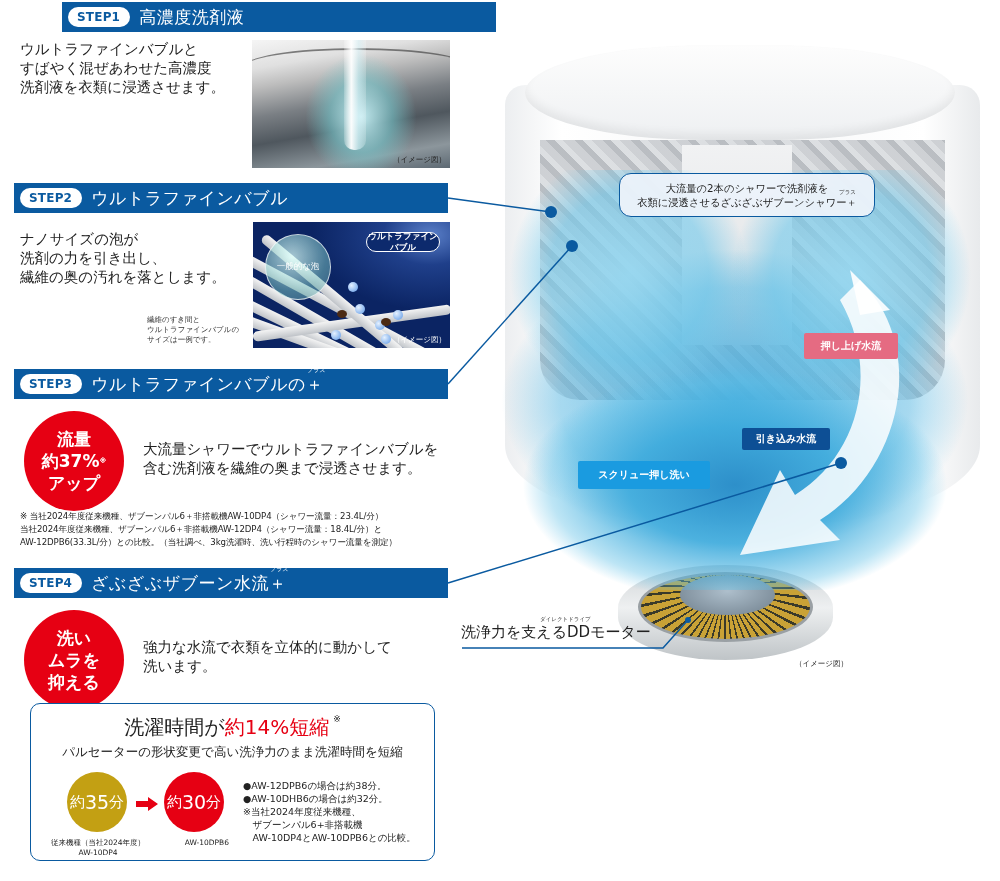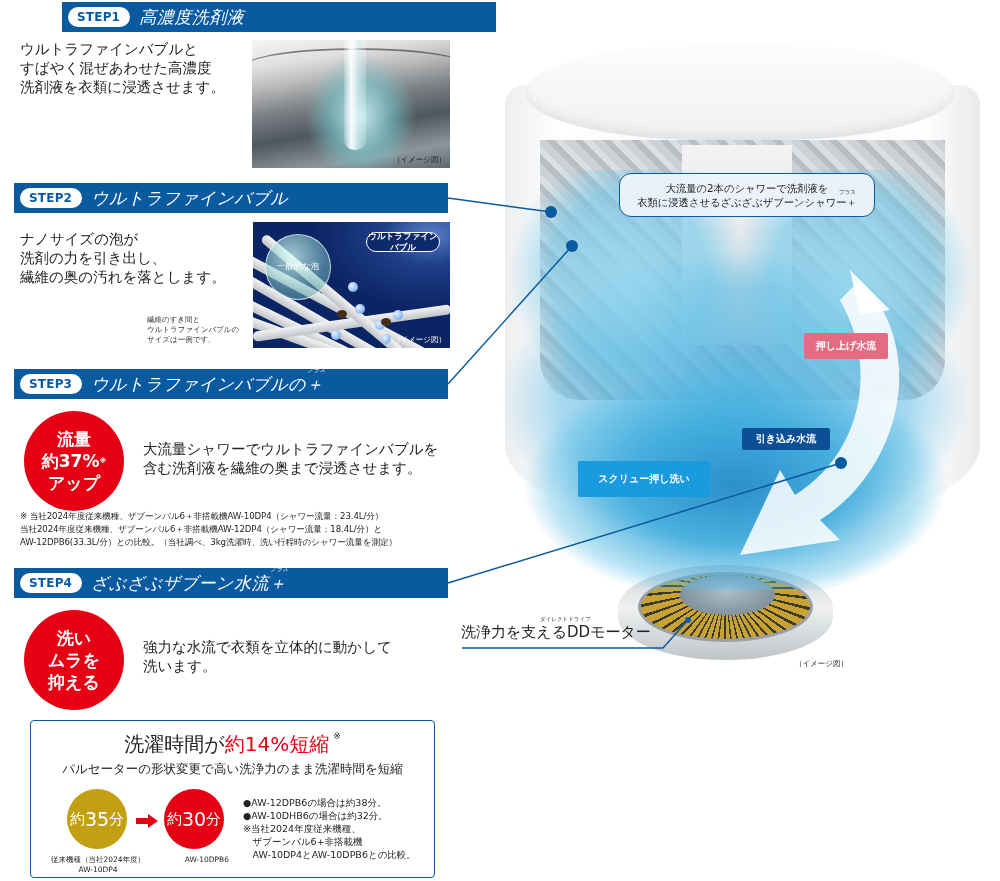--- a/index.html
+++ b/index.html
@@ -8,21 +8,21 @@
 
   .step-bar {
     position: absolute; left: 14px; width: 434px; height: 30px;
     background: #0a5aa0; display: flex; align-items: center; padding-left: 6px;
   }
   .step-badge {
     background: #fff; color: #0a5aa0; font-weight: bold; font-size: 12px;
     border-radius: 12px; padding: 3px 10px 3px 9px; height: 20px; line-height: 14px;
     margin-right: 9px; letter-spacing: 0.2px;
   }
-  .step-title { color: #fff; font-size: 17px; letter-spacing: 0.5px; position: relative; font-style: italic; }
+  .step-title { color: #fff; font-size: 17px; letter-spacing: 0.5px; position: relative; }
   .ruby { position: absolute; font-size: 6px; color: #fff; top: -7px; right: -2px; letter-spacing: 0; }
 
   .body-text { position: absolute; font-size: 14.5px; line-height: 19px; color: #222; }
   .caption { position: absolute; font-size: 7.5px; color: #333; }
 
   .photo { position: absolute; overflow: hidden; }
   .photo1 {
     left: 252px; top: 40px; width: 198px; height: 128px;
     background:
       radial-gradient(ellipse 40% 70% at 55% 60%, rgba(200,240,245,0.95) 0%, rgba(120,200,205,0.6) 40%, transparent 70%),
@@ -60,22 +60,22 @@
   .red-circle {
     position: absolute; width: 100px; height: 100px; border-radius: 50%; background: #e60013;
     color: #fff; font-weight: bold; text-align: center; display: flex; flex-direction: column; justify-content: center;
   }
   .red-circle .l { font-size: 17px; line-height: 22px; }
   .red-circle sup { font-size: 7px; vertical-align: top; }
 
   .note-small { position: absolute; left: 20px; top: 510px; font-size: 8.6px; line-height: 13px; color: #222; width: 440px; letter-spacing: -0.1px; }
 
   .time-box {
-    position: absolute; left: 30px; top: 720px; width: 405px; height: 158px;
-    border: 1.5px solid #0a5aa0; border-radius: 4px; background: #fff;
+    position: absolute; left: 30px; top: 703px; width: 405px; height: 158px;
+    border: 1.5px solid #0a5aa0; border-radius: 10px; background: #fff;
   }
   .time-title { position: absolute; left: 0; top: 10px; width: 100%; text-align: center; font-size: 20px; color: #222; }
   .time-title .hl { color: #e60013; }
   .time-title sup { font-size: 9px; vertical-align: top; margin-left: 4px; }
   .time-sub { position: absolute; left: 0; top: 40px; width: 100%; text-align: center; font-size: 12.5px; color: #222; }
   .tcircle { position: absolute; width: 60px; height: 60px; border-radius: 50%; color: #fff; display: flex; align-items: center; justify-content: center; font-size: 15px; }
   .tcircle .big { font-size: 19px; }
   .tcap { position: absolute; font-size: 7.5px; text-align: center; line-height: 10px; color: #222; }
   .arrow-red { position: absolute; left: 105px; top: 93px; width: 22px; height: 14px; }
   .tnotes { position: absolute; left: 212px; top: 75px; font-size: 9.5px; line-height: 13px; color: #222; }
@@ -117,23 +117,23 @@
   .motor-hub { position: absolute; left: 680px; top: 575px; width: 95px; height: 40px; border-radius: 50%; background: radial-gradient(ellipse at 50% 40%, #aebfcc, #6f7f8c); }
 
   .callout-box {
     position: absolute; left: 619px; top: 173px; width: 256px; height: 44px;
     border: 1.5px solid #0a5aa0; border-radius: 12px; background: rgba(236,242,250,0.95);
     font-size: 10.3px; line-height: 14px; text-align: center; padding-top: 7px; color: #222;
   }
   .callout-box .ruby2 { position: absolute; font-size: 5.5px; right: 18px; top: 11px; color: #333; }
 
   .flow-label { position: absolute; color: #fff; font-weight: bold; font-size: 10px; display: flex; align-items: center; justify-content: center; border-radius: 2px; }
-  .flow-push { left: 804px; top: 333px; width: 84px; height: 26px; background: #e56b82; }
+  .flow-push { left: 804px; top: 333px; width: 94px; height: 26px; background: #e56b82; }
   .flow-pull { left: 742px; top: 428px; width: 88px; height: 22px; background: #0d4f95; }
-  .flow-screw { left: 578px; top: 461px; width: 132px; height: 36px; background: #1a9be0; }
+  .flow-screw { left: 578px; top: 461px; width: 132px; height: 28px; background: #1a9be0; }
 
   .motor-label { position: absolute; left: 461px; top: 623px; font-size: 15px; color: #222; }
   .motor-ruby { position: absolute; left: 540px; top: 616px; font-size: 5.5px; color: #333; }
   .motor-note { position: absolute; left: 795px; top: 659px; font-size: 7.5px; color: #222; }
 
   svg.lines { position: absolute; left: 0; top: 0; width: 1000px; height: 881px; pointer-events: none; }
 </style>
 </head>
 <body>
 

